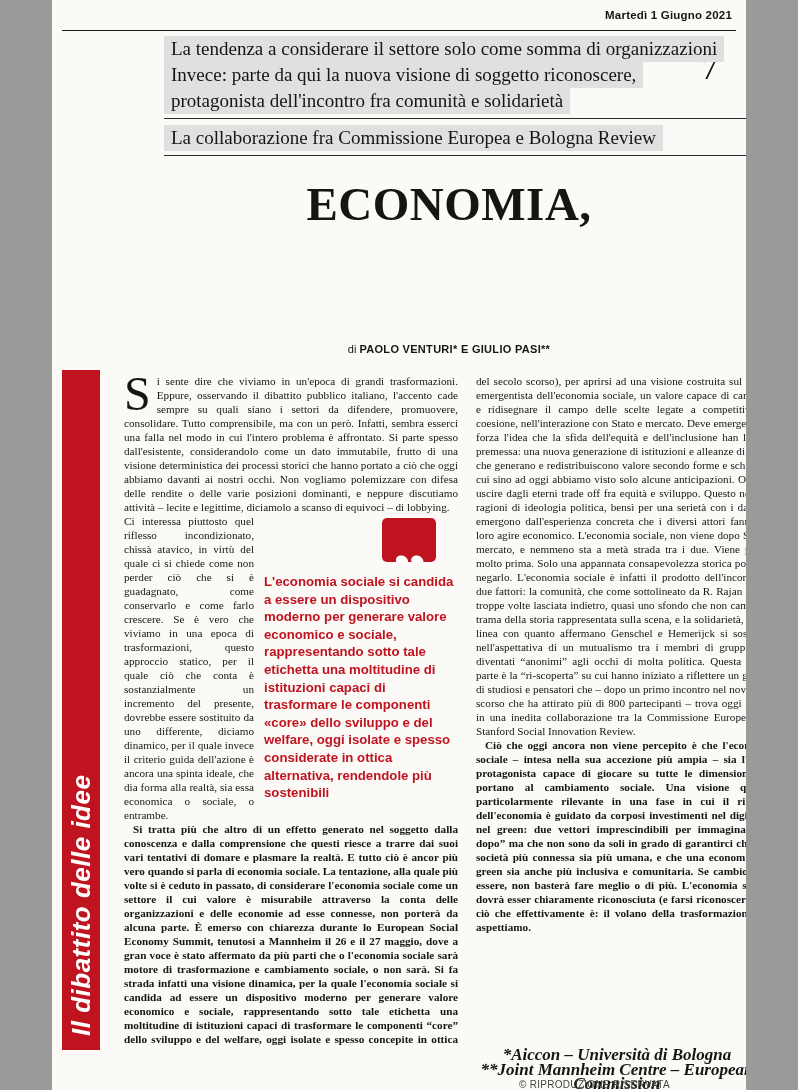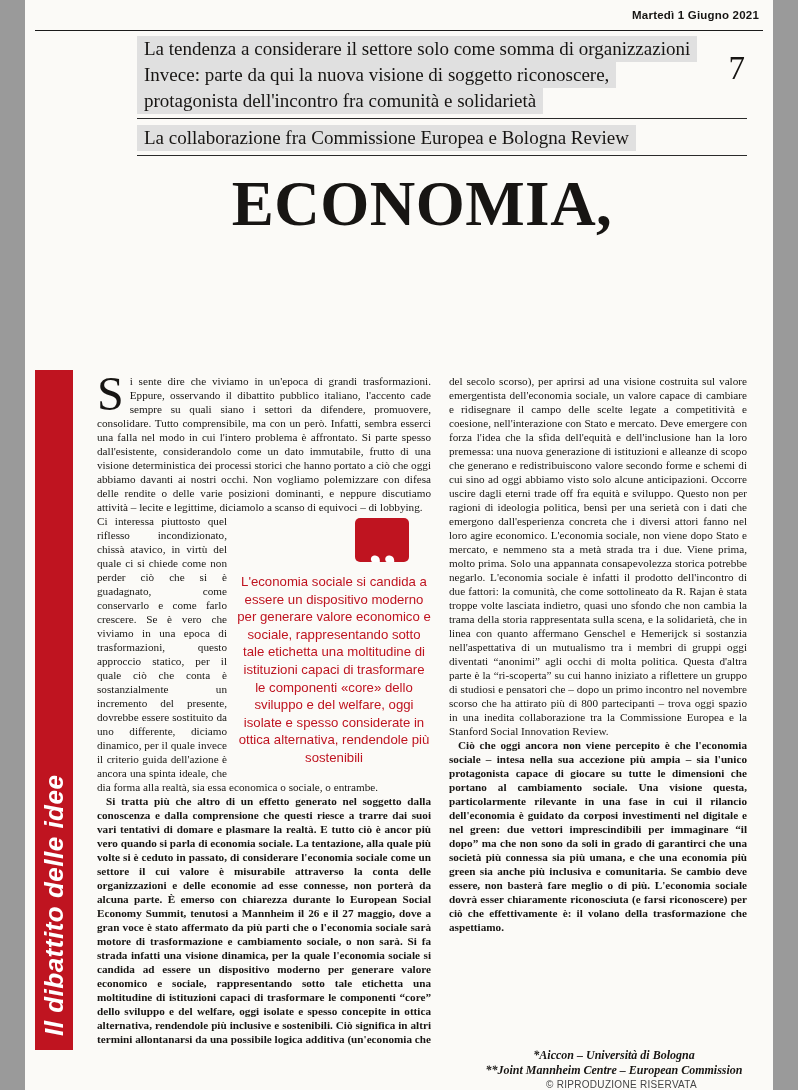--- a/index.html
+++ b/index.html
@@ -2,63 +2,63 @@
 <html lang="it" style="--accent-red: #bf1420; --highlight-gray: #e0e0e0;"><head>
 <meta charset="utf-8">
 <style>
   :root{
     --accent-red:#bf1420;
     --highlight-gray:#e0e0e0;
     --ink:#171513;
   }
   *{margin:0;padding:0;box-sizing:border-box;}
   body{background:#9a9a9a;font-family:"Liberation Serif",serif;color:var(--ink);}
-  .page{position:relative;width:748px;height:1090px;margin:0 auto;background:#fbfaf7;overflow:hidden;}
+  .page{position:relative;width:694px;height:1090px;margin:0 auto;background:#fbfaf7;overflow:hidden;}
 
   
   .date{position:absolute;top:9px;right:14px;font-family:"Liberation Sans",sans-serif;font-weight:bold;font-size:11.5px;letter-spacing:.2px;}
   .rule-top{position:absolute;top:30px;left:10px;right:10px;border-top:1.6px solid #1b1b1b;}
   .page-number{position:absolute;top:50px;right:28px;font-size:33px;line-height:36px;font-family:"Liberation Serif",serif;}
 
   
   .kicker{position:absolute;top:38px;left:72px;width:650px;font-size:19px;line-height:21px;padding-left:40px;}
   .kicker-line{margin-bottom:5px;}
   .kicker-line .hl{background:var(--highlight-gray);padding:2px 7px 3px;}
   .kicker .krule{border:none;border-top:1px solid #2a2a2a;margin:7px 0 8px;}
 
   
-  .headline{position:absolute;top:176px;left:72px;width:650px;text-align:center;font-weight:bold;font-size:63px;line-height:57px;letter-spacing:.5px;}
+  .headline{position:absolute;top:176px;left:72px;width:650px;text-align:center;font-weight:bold;font-size:47px;line-height:57px;letter-spacing:.5px;}
   .byline{position:absolute;top:343px;left:72px;width:650px;text-align:center;font-family:"Liberation Sans",sans-serif;font-size:11px;}
   .byline .authors{font-weight:bold;letter-spacing:.3px;}
 
   
   .section-bar{position:absolute;left:10px;top:370px;width:38px;height:680px;background:var(--accent-red);}
   .section-label{position:absolute;inset:0;writing-mode:vertical-rl;transform:rotate(180deg);color:#fff;
     font-family:"Liberation Sans",sans-serif;font-style:italic;font-weight:bold;font-size:26px;line-height:38px;
     padding-top:14px;letter-spacing:.5px;white-space:nowrap;}
 
   
   .article{position:absolute;left:72px;top:374px;width:650px;height:674px;overflow:hidden;}
   .cols{display:flex;gap:18px;height:100%;}
   .col{text-align:justify;font-size:11.2px;line-height:14px;overflow:hidden;hyphens:auto;}
   .col-1{width:334px;}
   .col-2{width:298px;}
   .col p{margin:0;}
   .col p.indent{text-indent:9px;font-weight:bold;}
   .dropcap{float:left;font-size:48px;line-height:38px;padding:1px 6px 0 0;}
 
   
-  .pullquote{float:right;width:194px;margin:4px 0 8px 10px;text-align:center;color:var(--accent-red);
-    font-family:"Liberation Sans",sans-serif;font-weight:normal;font-size:13.2px;line-height:17.6px;}
+  .pullquote{float:right;width:194px;margin:4px 0 8px 10px;text-align:left;color:var(--accent-red);
+    font-family:"Liberation Sans",sans-serif;font-weight:bold;font-size:13.2px;line-height:17.6px;}
   .quote-badge{width:54px;height:44px;background:var(--accent-red);border-radius:5px;margin:0 22px 11px auto;
     display:flex;justify-content:center;align-items:center;overflow:hidden;}
   .quote-badge .glyph{display:block;color:#fff;font-family:"Liberation Serif",serif;font-size:70px;line-height:0;transform:translateY(.56em);}
 
   
-  .footnotes{position:absolute;left:440px;top:1048px;width:298px;text-align:center;font-weight:bold;font-style:italic;font-size:12px;line-height:14.5px;}
+  .footnotes{position:absolute;left:416px;top:1048px;width:298px;text-align:center;font-weight:bold;font-style:italic;font-size:17px;line-height:14.5px;}
   .copyright{position:absolute;right:76px;top:1079px;font-family:"Liberation Sans",sans-serif;font-size:10px;color:#444;letter-spacing:.3px;}
 </style>
 </head>
 <body>
 
 <div class="page">
 
   <div class="date">Martedì 1 Giugno 2021</div>
   <div class="rule-top"></div>
   <div class="page-number">7</div>
@@ -77,20 +77,23 @@
     <div class="kicker-line">
       <span class="hl">La collaborazione fra Commissione Europea e Bologna Review</span>
     </div>
     <hr class="krule">
   </div>
 
   <h1 class="headline">
     <span>ECONOMIA,</span><br>
   </h1>
 
+  <div class="byline">
+    <span>di </span><span class="authors">PAOLO VENTURI* E GIULIO PASI**</span>
+  </div>
 
   <div class="section-bar">
     <div class="section-label">Il dibattito delle idee</div>
   </div>
 
   <div class="article">
     <div class="cols">
       <div class="col col-1">
         <p>
           <span class="dropcap">S</span><span>i sente dire che viviamo in un'epoca di grandi trasformazioni. Eppure, osservando il dibattito pubblico italiano, l'accento cade sempre su quali siano i settori da difendere, promuovere, consolidare. Tutto comprensibile, ma con un però. Infatti, sembra esserci una falla nel modo in cui l'intero problema è affrontato. Si parte spesso dall'esistente, considerandolo come un dato immutabile, frutto di una visione deterministica dei processi storici che hanno portato a ciò che oggi abbiamo davanti ai nostri occhi. Non vogliamo polemizzare con difesa delle rendite o delle varie posizioni dominanti, e neppure discutiamo attività – lecite e legittime, diciamolo a scanso di equivoci – di lobbying.</span>

